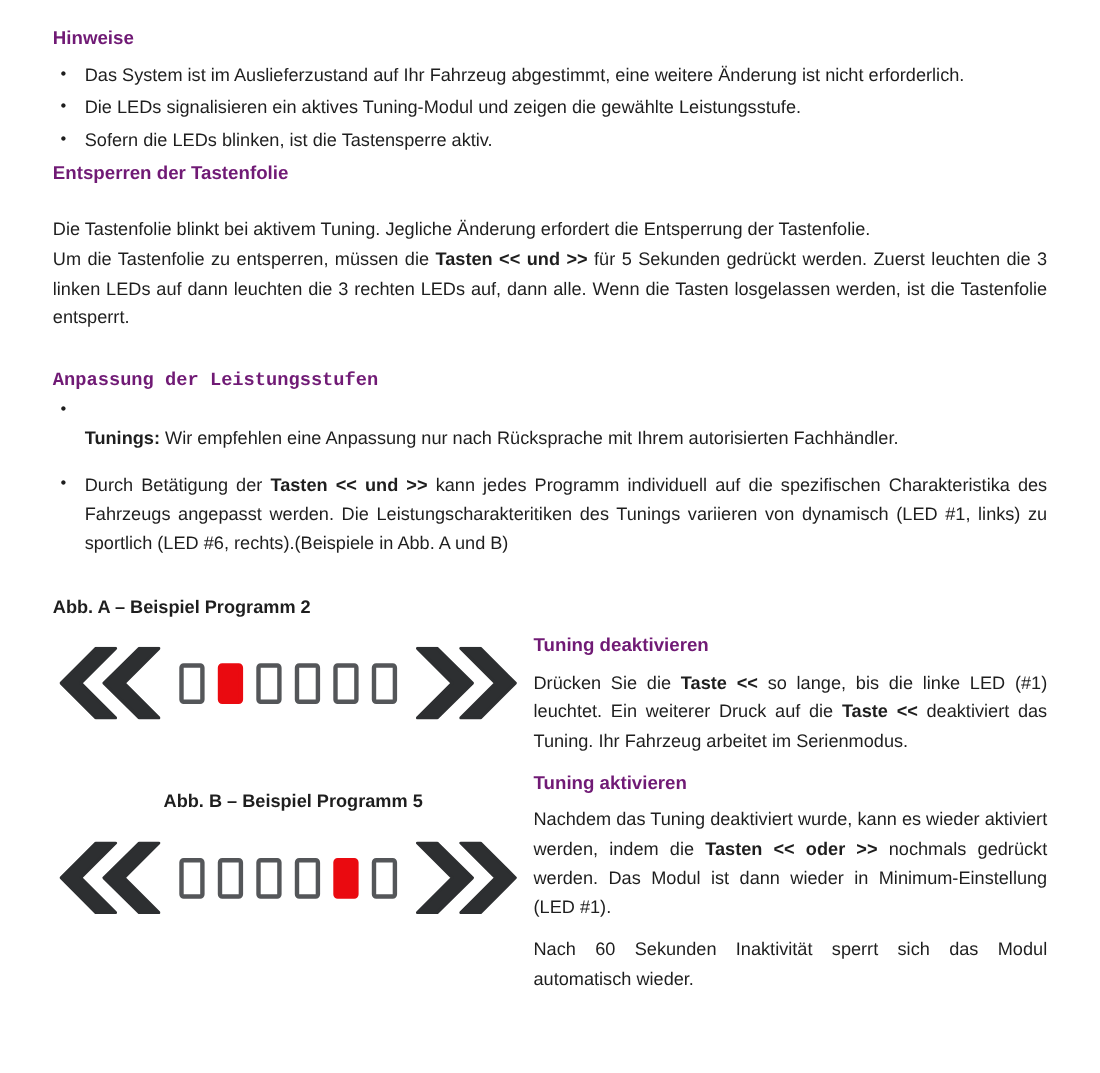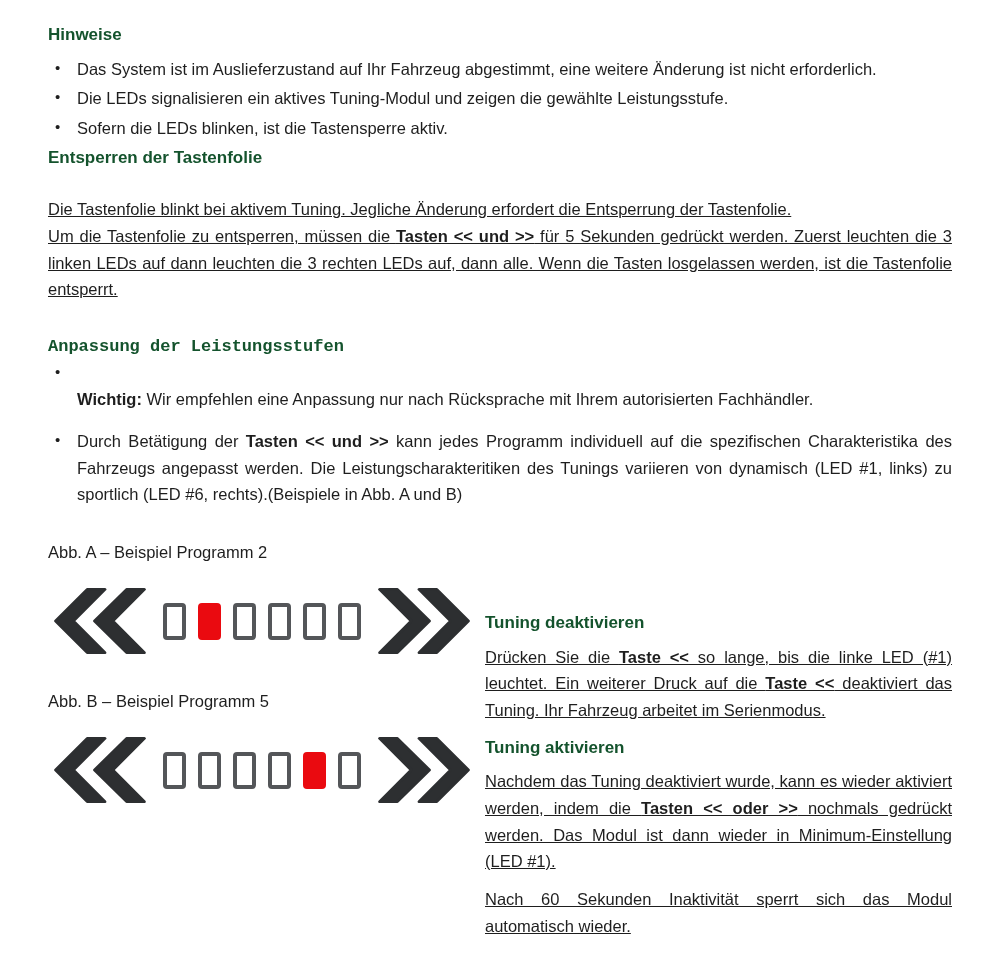--- a/index.html
+++ b/index.html
@@ -10,52 +10,52 @@
   }
   html,body{margin:0;padding:0;background:#ffffff;}
   body{
     width:1000px;height:975px;overflow:hidden;
     font-family:"Liberation Sans","DejaVu Sans",sans-serif;
     font-size:16.5px;line-height:1.62;color:var(--ink);
     -webkit-font-smoothing:antialiased;
   }
   .page{padding:22px 48px 0 48px;}
   .b{font-weight:bold;}
-  h2,h3{font-size:17px;line-height:1.5;margin:0;color:#14532d;}
-  p{margin:0;text-decoration:underline;}
+  h2,h3{font-size:17px;line-height:1.5;margin:0;color:#701a75;}
+  p{margin:0;}
   .just{text-align:justify;}
 
   
   .bullet-row{display:flex;margin:0 0 3px 0;}
   .bullet-row .dot{flex:none;width:29px;padding-left:7px;box-sizing:border-box;font-size:15px;}
   .bullet-row .bullet-text{flex:1;text-align:justify;}
   .anp .bullet-row{margin-bottom:15px;}
 
   .sec-hinweise h2{margin-bottom:8px;}
   .sec-entsperren{}
   .sec-entsperren h2{margin-bottom:26px;}
   .sec-anpassung{margin-top:31px;}
   .sec-anpassung h2{margin-bottom:0;font-family:Liberation Mono, monospace;}
 
   
   .figure-area{display:flex;margin-top:33px;}
   .left-col{flex:none;width:437px;}
   .right-col{flex:1;margin-top:33px;}
 
-  .fig-label{line-height:1.4;}
-  .fig-label-b{margin-top:36px;}
+  .fig-label{line-height:1.4;font-weight:bold;}
+  .fig-label-b{margin-top:64px;text-align:center;}
 
   .led-module{display:flex;align-items:center;margin-top:24px;margin-left:6px;}
   .led-module .chev{flex:none;display:block;color:var(--chevron);}
   .chev-left{transform:scaleX(-1);}
   .led-row{display:flex;gap:12px;margin:0 17px;align-items:center;}
   .led{width:15px;height:29px;border:4px solid var(--led-border);border-radius:4px;background:#fff;box-sizing:content-box;}
   .led.on{background:var(--led-on);border-color:var(--led-on);}
 
-  .right-col h3{margin-bottom:8px;margin-top:36px;}
+  .right-col h3{margin-bottom:8px;}
   .right-col .h3-2{margin-top:11px;}
   .right-col p{margin-bottom:11px;}
   .right-col p:last-child{margin-bottom:0;}
 </style>
 </head>
 <body>
 
 <div class="page">
 
   <section class="sec-hinweise">
@@ -80,21 +80,21 @@
     <h2>Entsperren der Tastenfolie</h2>
     <p><span>Die Tastenfolie blinkt bei aktivem Tuning. Jegliche Änderung erfordert die Entsperrung der Tastenfolie.</span></p>
     <p class="just"><span>Um die Tastenfolie zu entsperren, müssen die </span><span class="b">Tasten &lt;&lt; und &gt;&gt;</span><span> für 5 Sekunden gedrückt werden. Zuerst leuchten die 3 linken LEDs auf dann leuchten die 3 rechten LEDs auf, dann alle. Wenn die Tasten losgelassen werden, ist die Tastenfolie entsperrt.</span></p>
   </section>
 
   <section class="sec-anpassung anp">
     <h2>Anpassung der Leistungsstufen</h2>
     <div>
       <div class="bullet-row">
         <span class="dot">•</span>
-        <div class="bullet-text"><br><span class="b">Wichtig:</span><span> Wir empfehlen eine Anpassung nur nach Rücksprache mit Ihrem autorisierten Fachhändler.</span></div>
+        <div class="bullet-text"><br><span class="b">Tunings:</span><span> Wir empfehlen eine Anpassung nur nach Rücksprache mit Ihrem autorisierten Fachhändler.</span></div>
       </div>
       <div class="bullet-row">
         <span class="dot">•</span>
         <div class="bullet-text"><span>Durch Betätigung der </span><span class="b">Tasten &lt;&lt; und &gt;&gt;</span><span> kann jedes Programm individuell auf die spezifischen Charakteristika des Fahrzeugs angepasst werden. Die Leistungscharakteritiken des Tunings variieren von dynamisch (LED #1, links) zu sportlich (LED #6, rechts).(Beispiele in Abb. A und B)</span></div>
       </div>
     </div>
   </section>
 
   <div class="figure-area">
 

